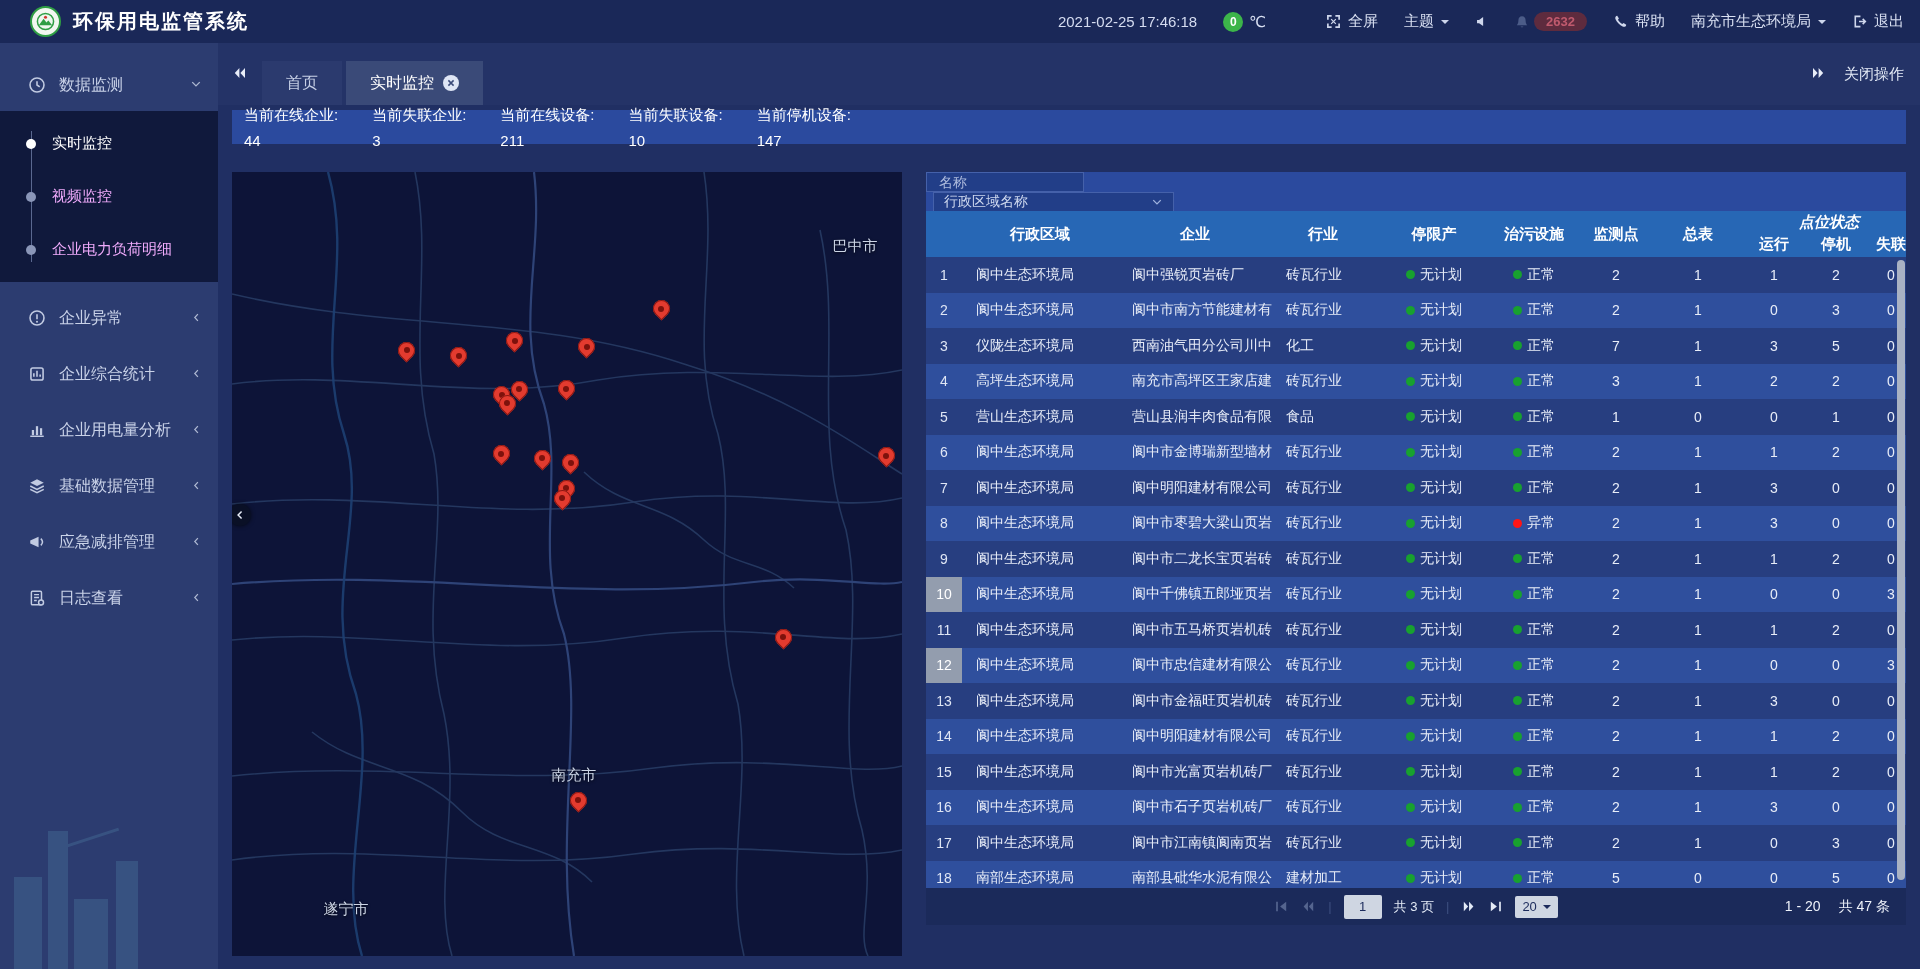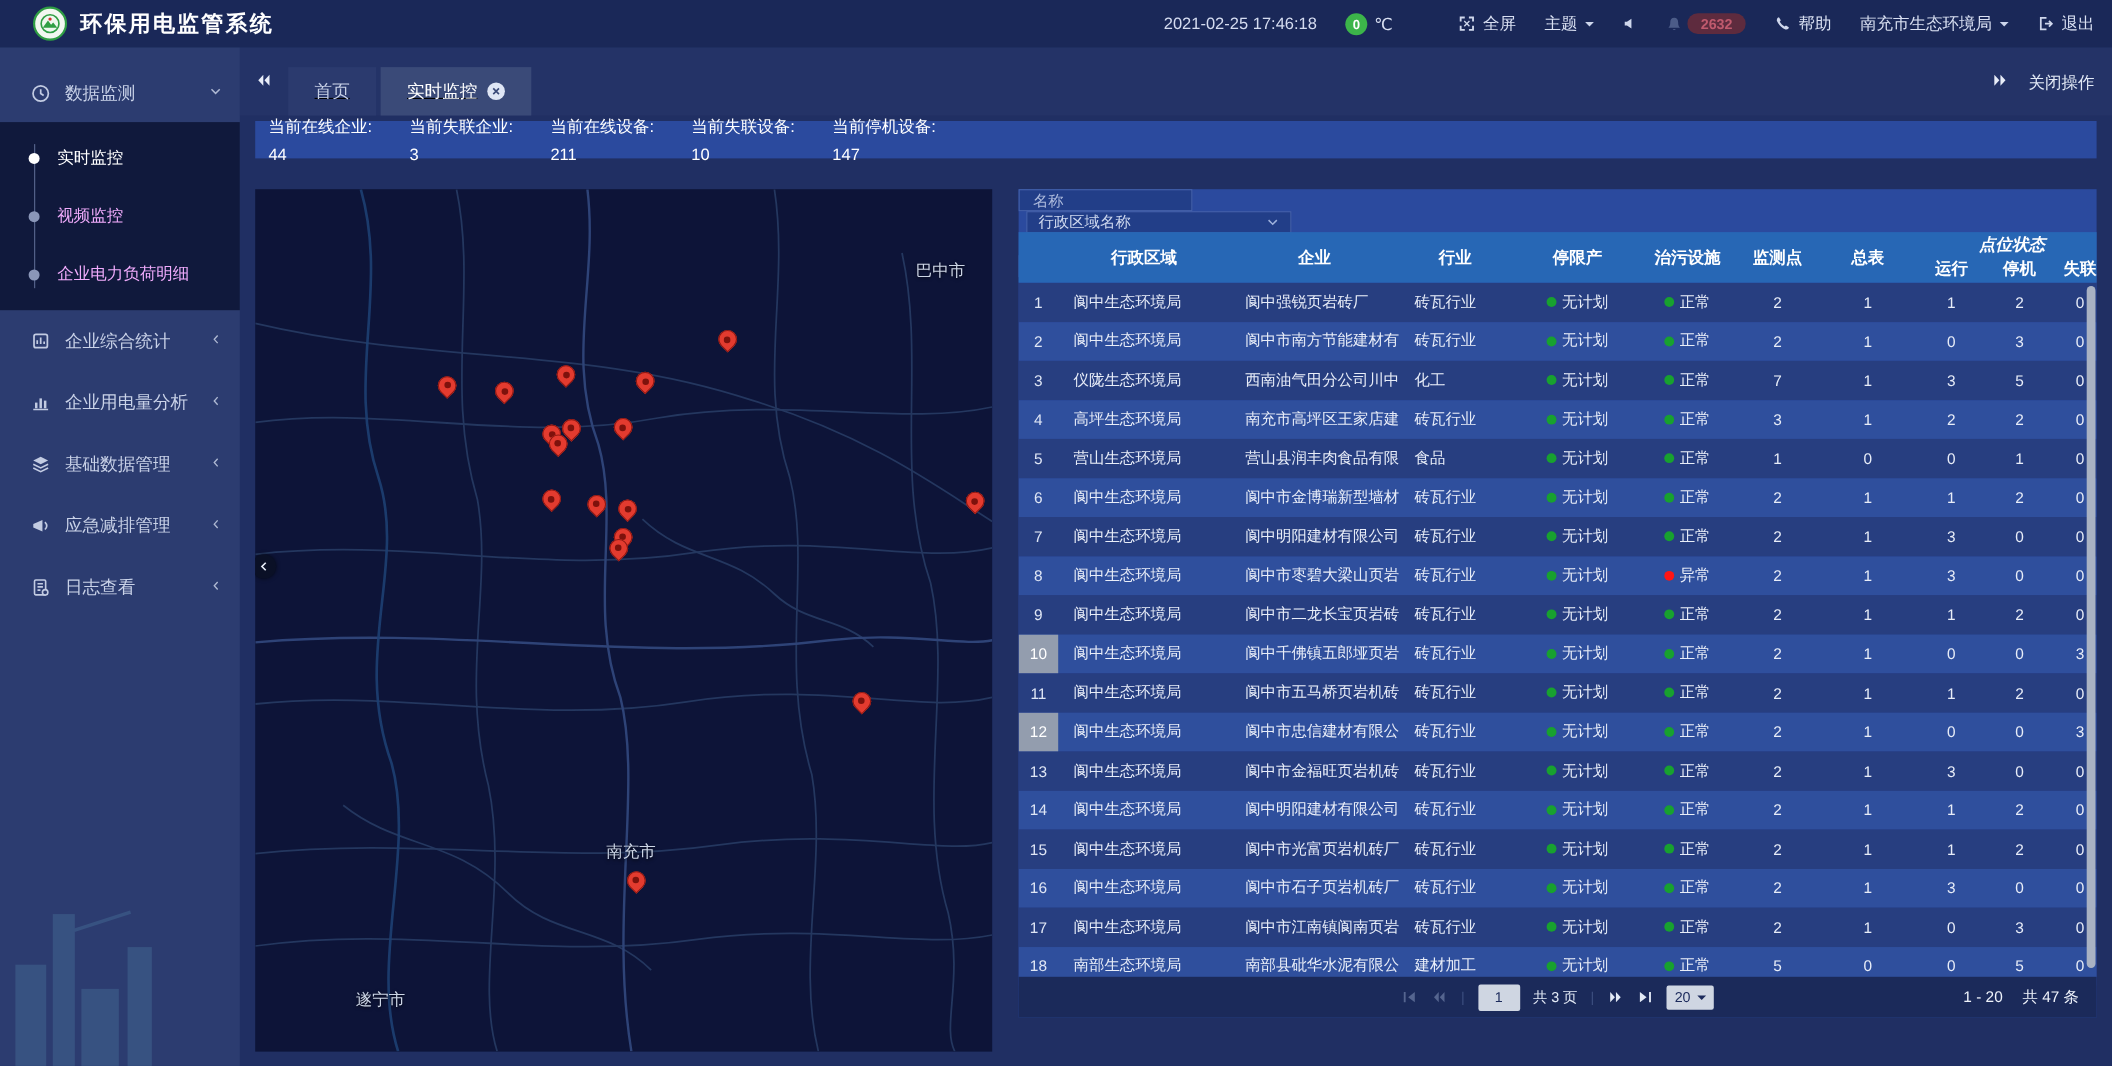--- a/index.html
+++ b/index.html
@@ -33,21 +33,21 @@
   .smi{height:53px;display:flex;align-items:center;padding-left:52px;color:#f0abfc;font-size:15px;cursor:pointer;position:relative;}
   .smi .bullet{position:absolute;left:26px;width:10px;height:10px;border-radius:50%;background:#8a96b8;}
   .smi.active{color:#ffffff;}
   .smi.active .bullet{background:#ffffff;}
   .wm{position:absolute;left:0;bottom:0;width:218px;height:220px;opacity:.14;pointer-events:none;}
   .wm div{position:absolute;background:#7fd8e8;}
   
   .content{position:absolute;top:43px;left:218px;right:0;bottom:0;background:#202f63;}
   .tabstrip{position:absolute;top:0;left:0;right:0;height:62px;background:#243367;}
   .tscroll{position:absolute;left:14px;top:22px;color:#e8edf8;cursor:pointer;}
-  .tabs{position:absolute;left:44px;bottom:0;display:flex;gap:4px;text-decoration:underline;}
+  .tabs{position:absolute;left:44px;bottom:0;display:flex;gap:4px;}
   .tab{height:44px;display:flex;align-items:center;gap:9px;padding:0 24px;background:#2b3a6e;
        color:#c7d0e6;font-size:16px;cursor:pointer;}
   .tab.active{background:#3a4a78;color:#ffffff;}
   .tclose{width:16px;height:16px;border-radius:50%;background:#dfe6f5;display:flex;align-items:center;justify-content:center;cursor:pointer;}
   .ts-right{position:absolute;right:16px;top:22px;display:flex;align-items:center;gap:18px;color:#e3eaf6;font-size:15px;}
   
   .stats{position:absolute;top:67px;left:14px;right:14px;height:34px;background:#2b4a9e;
          display:flex;align-items:center;padding:0 12px;gap:34px;color:#ffffff;font-size:15px;}
   .stat{display:flex;gap:7px;white-space:nowrap;flex-direction:column;}
   
@@ -191,20 +191,31 @@
       </div>
       <div class="smi">
         <span class="bullet"></span>
         <span>视频监控</span>
       </div>
       <div class="smi">
         <span class="bullet"></span>
         <span>企业电力负荷明细</span>
       </div>
     </div>
+    <div class="mi" style="margin-top:8px;">
+      <svg class="ico" viewBox="0 0 16 16" fill="none" stroke="currentColor" stroke-width="1.4">
+          <circle cx="8" cy="8" r="6.2"></circle>
+          <path d="M8 4.6 V9"></path>
+          <circle cx="8" cy="11.3" r="0.9" fill="currentColor" stroke="none"></circle>
+        </svg>
+      <span>企业异常</span>
+      <span class="chev"><svg width="11" height="11" viewBox="0 0 16 16" fill="none" stroke="currentColor" stroke-width="1.8">
+            <path d="M10 3 L5.5 8 L10 13"></path>
+          </svg></span>
+    </div>
     <div class="mi">
       <svg class="ico" viewBox="0 0 16 16" fill="none" stroke="currentColor" stroke-width="1.4">
           <rect x="2.6" y="2.6" width="10.8" height="10.8" rx="1.6"></rect>
           <path d="M5.2 10.4 V7.4 M8 10.4 V5.2 M10.8 10.4 V8.4"></path>
         </svg>
       <span>企业综合统计</span>
       <span class="chev"><svg width="11" height="11" viewBox="0 0 16 16" fill="none" stroke="currentColor" stroke-width="1.8">
             <path d="M10 3 L5.5 8 L10 13"></path>
           </svg></span>
     </div>

